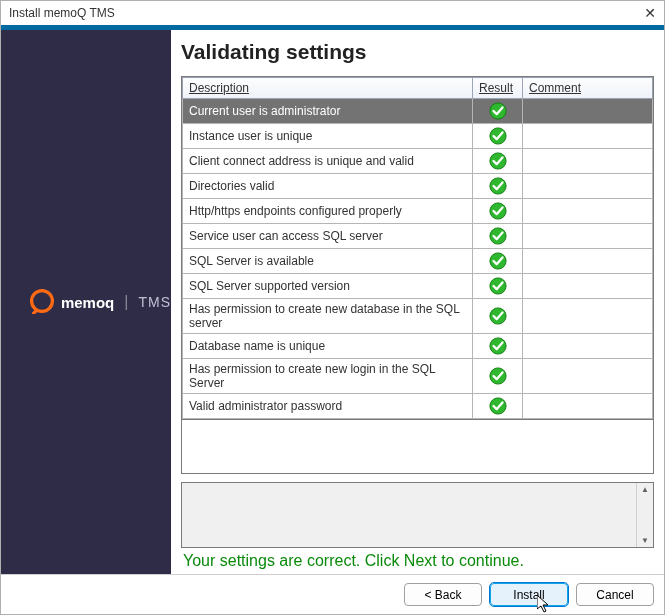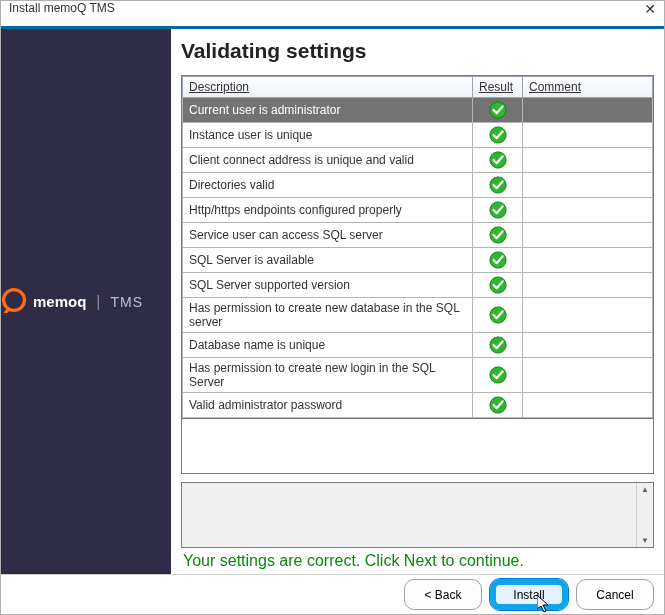--- a/index.html
+++ b/index.html
@@ -20,23 +20,24 @@
       height: 615px;
       background: #ffffff;
       border: 1px solid #b0b0b0;
       display: flex;
       flex-direction: column;
     }
     .titlebar {
       height: 28px;
       display: flex;
       justify-content: space-between;
-      padding: 0 8px;
+      align-items: center;
+      padding: 12px 8px;
       background: #ffffff;
-      border-bottom: 3px solid #0369a1;
+      border-bottom: 5px solid #0369a1;
       flex-shrink: 0;
     }
     .titlebar-title {
       font-size: 12px;
       color: #333;
     }
     .close-btn {
       font-size: 14px;
       color: #333;
       cursor: pointer;
@@ -46,21 +47,21 @@
     .content {
       flex: 1;
       display: flex;
       min-height: 0;
     }
     .sidebar {
       width: 170px;
       background: #2f2c48;
       display: flex;
       align-items: center;
-      justify-content: flex-start;
+      justify-content: flex-end;
       flex-shrink: 0;
     }
     .brand {
       display: flex;
       align-items: center;
       gap: 6px;
     }
     .brand-logo {
       width: 26px;
       height: 26px;
@@ -178,30 +179,30 @@
       border-top: 1px solid #cfcfcf;
       display: flex;
       justify-content: flex-end;
       align-items: center;
       gap: 8px;
       padding: 0 10px;
       flex-shrink: 0;
     }
     .btn {
       min-width: 78px;
-      height: 31px;
+      height: 23px;
       border: 1px solid #a0a0a0;
       background: #fdfdfd;
       font-size: 12px;
       cursor: pointer;
-      border-radius: 10px;
+      border-radius: 4px;
       padding: 0 10px;
     }
     .btn.primary {
-      border: 6px solid #0ea5e9;
+      border: 1px solid #0ea5e9;
       background: #e5f1fb;
       outline: 1px solid #0078d7;
     }
     .cursor {
       position: absolute;
       pointer-events: none;
       z-index: 1000;
     }
   </style>
 </head>

